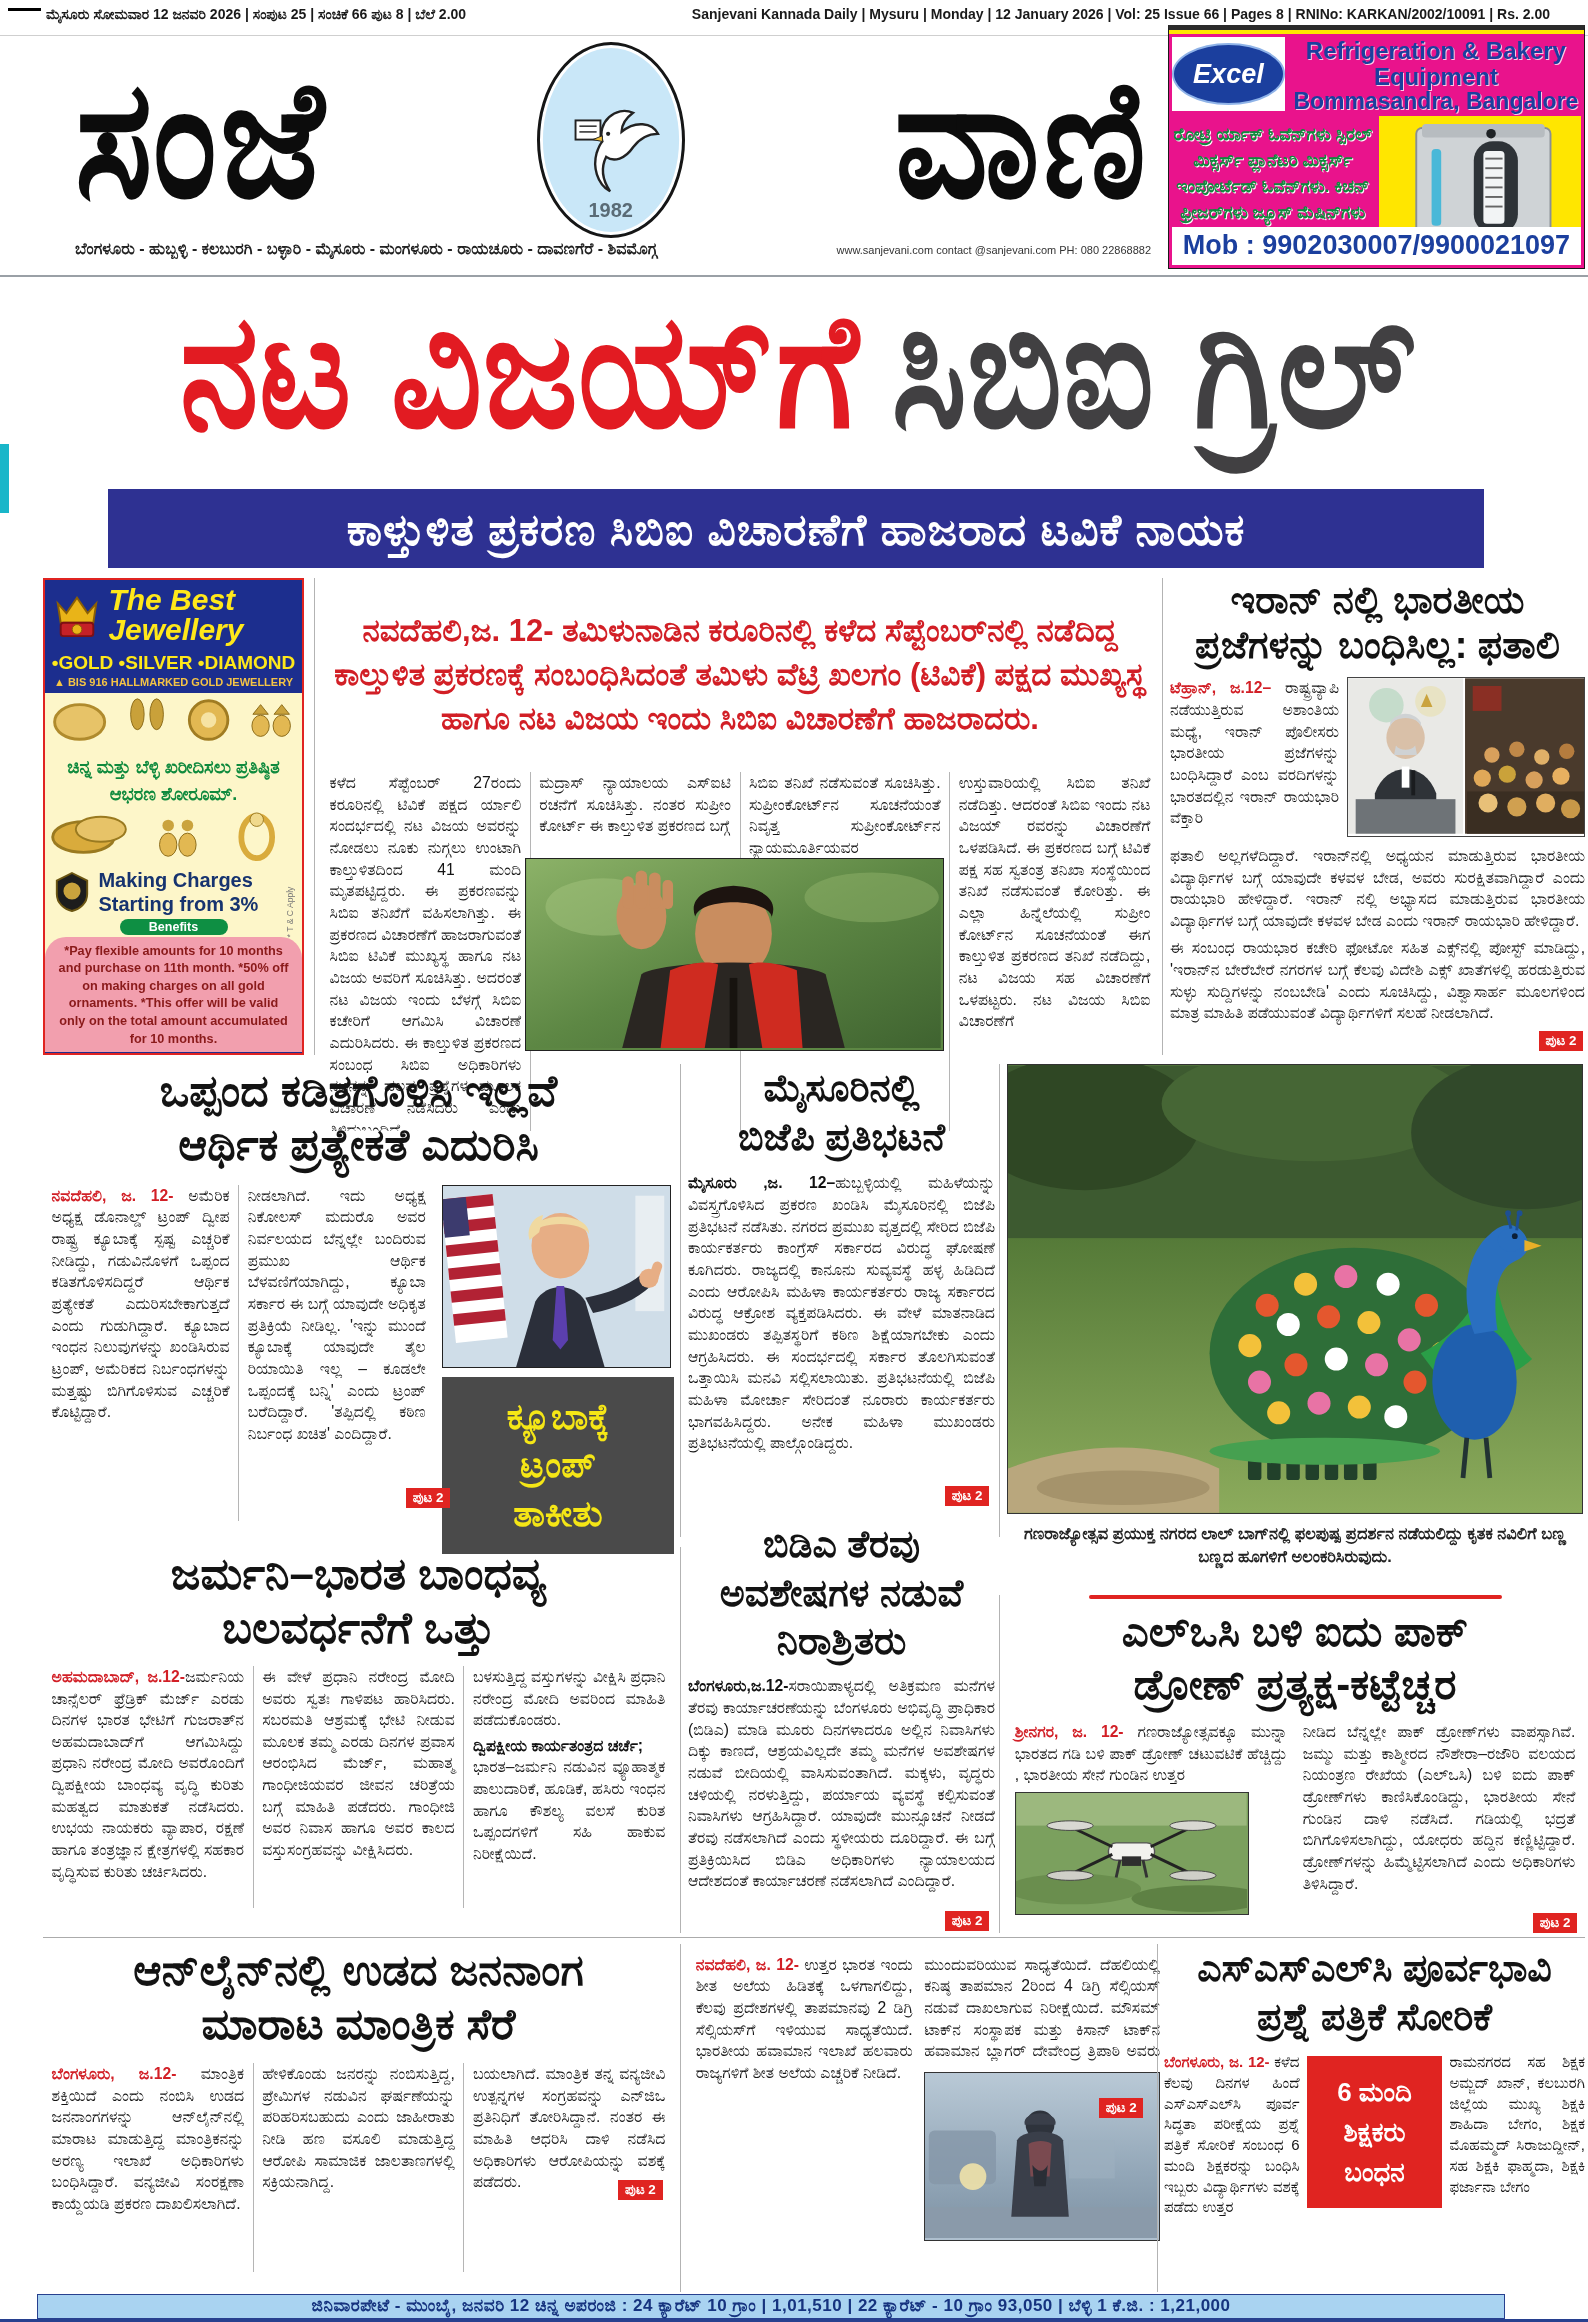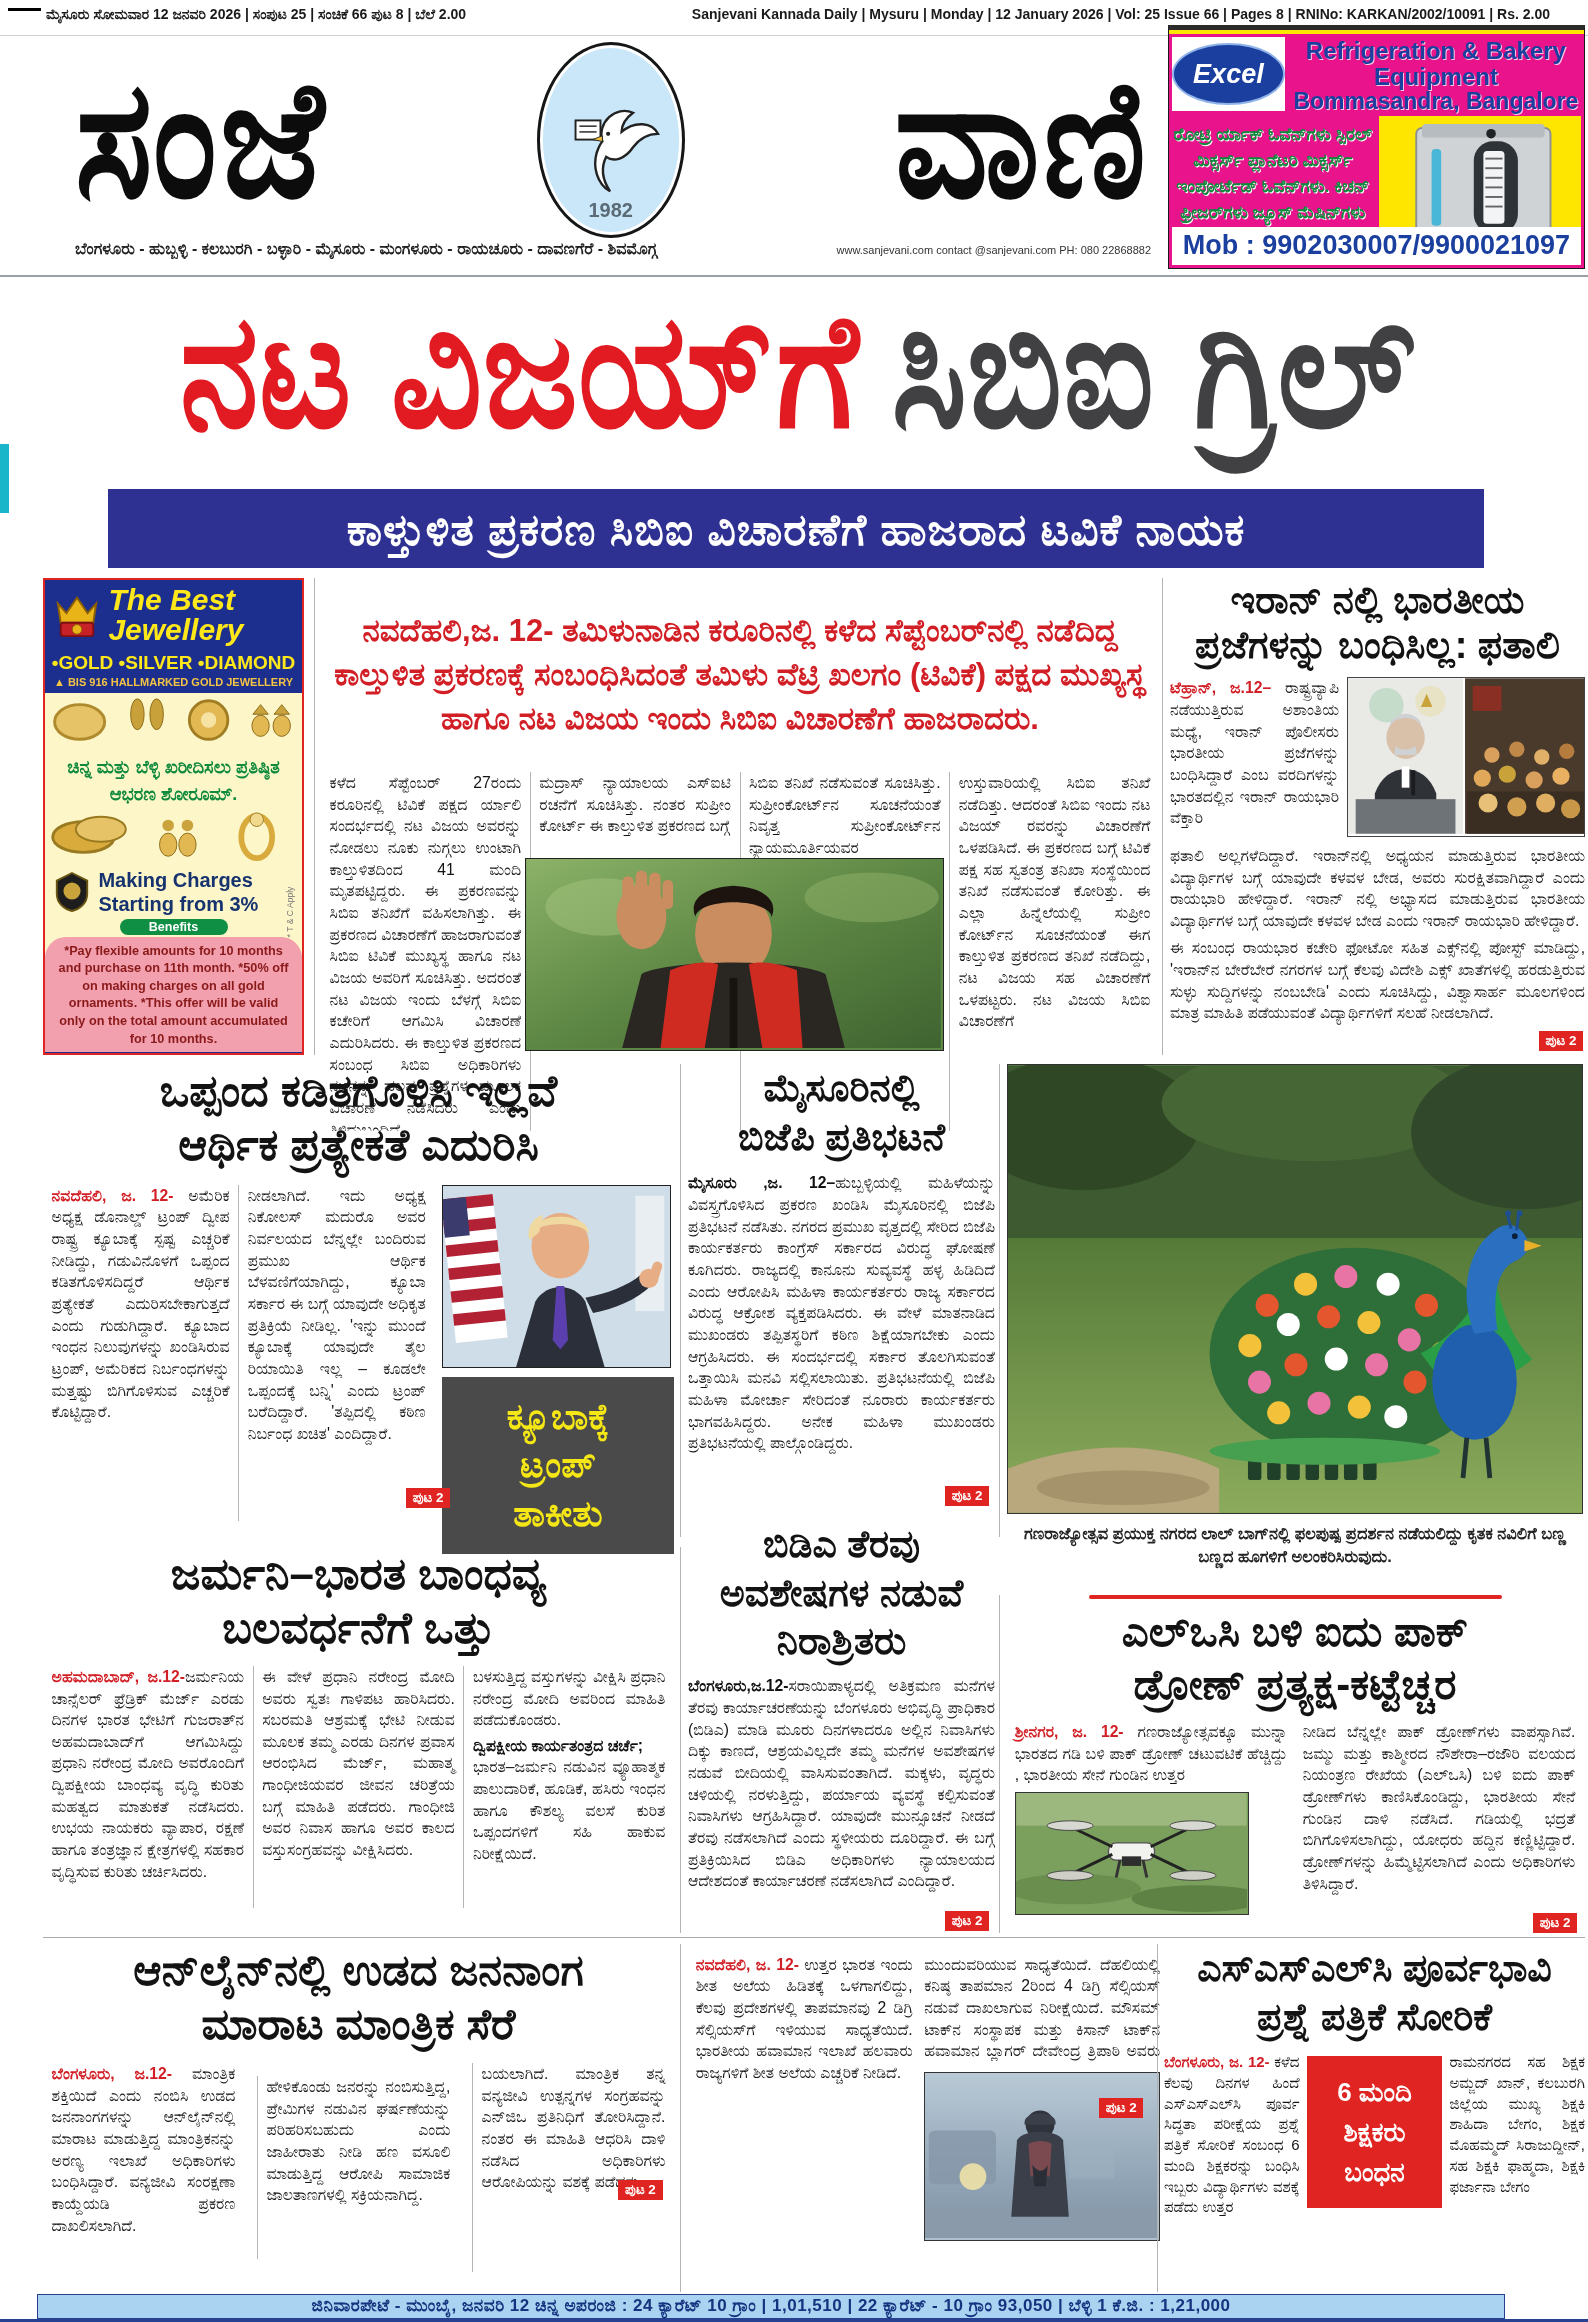--- a/index.html
+++ b/index.html
@@ -547,21 +547,21 @@
 
   <div class="hr2"></div>
 
   <article class="lizard">
     <h2 class="hcenter lizard-h" style="margin:0;">
       <span style="display:block">ಆನ್‌ಲೈನ್‌ನಲ್ಲಿ ಉಡದ ಜನನಾಂಗ</span>
       <span style="display:block">ಮಾರಾಟ  ಮಾಂತ್ರಿಕ ಸೆರೆ</span>
     </h2>
     <div class="lcols">
       <p class="lcol bodytext" style="margin:0;"><span class="dl">ಬೆಂಗಳೂರು, ಜ.12-</span> <span>ಮಾಂತ್ರಿಕ ಶಕ್ತಿಯಿದೆ ಎಂದು ನಂಬಿಸಿ ಉಡದ ಜನನಾಂಗಗಳನ್ನು ಆನ್‌ಲೈನ್‌ನಲ್ಲಿ ಮಾರಾಟ ಮಾಡುತ್ತಿದ್ದ ಮಾಂತ್ರಿಕನನ್ನು ಅರಣ್ಯ ಇಲಾಖೆ ಅಧಿಕಾರಿಗಳು ಬಂಧಿಸಿದ್ದಾರೆ. ವನ್ಯಜೀವಿ ಸಂರಕ್ಷಣಾ ಕಾಯ್ದೆಯಡಿ ಪ್ರಕರಣ ದಾಖಲಿಸಲಾಗಿದೆ.</span></p>
-      <p class="lcol bodytext" style="margin:13px;">ಹೇಳಿಕೊಂಡು ಜನರನ್ನು ನಂಬಿಸುತ್ತಿದ್ದ, ಪ್ರೇಮಿಗಳ ನಡುವಿನ ಘರ್ಷಣೆಯನ್ನು ಪರಿಹರಿಸಬಹುದು ಎಂದು ಜಾಹೀರಾತು ನೀಡಿ ಹಣ ವಸೂಲಿ ಮಾಡುತ್ತಿದ್ದ ಆರೋಪಿ ಸಾಮಾಜಿಕ ಜಾಲತಾಣಗಳಲ್ಲಿ ಸಕ್ರಿಯನಾಗಿದ್ದ.</p>
+      <p class="lcol bodytext" style="margin:0;">ಹೇಳಿಕೊಂಡು ಜನರನ್ನು ನಂಬಿಸುತ್ತಿದ್ದ, ಪ್ರೇಮಿಗಳ ನಡುವಿನ ಘರ್ಷಣೆಯನ್ನು ಪರಿಹರಿಸಬಹುದು ಎಂದು ಜಾಹೀರಾತು ನೀಡಿ ಹಣ ವಸೂಲಿ ಮಾಡುತ್ತಿದ್ದ ಆರೋಪಿ ಸಾಮಾಜಿಕ ಜಾಲತಾಣಗಳಲ್ಲಿ ಸಕ್ರಿಯನಾಗಿದ್ದ.</p>
       <p class="lcol bodytext" style="margin:0;">ಬಯಲಾಗಿದೆ. ಮಾಂತ್ರಿಕ ತನ್ನ ವನ್ಯಜೀವಿ ಉತ್ಪನ್ನಗಳ ಸಂಗ್ರಹವನ್ನು ಎನ್‌ಜಿಒ ಪ್ರತಿನಿಧಿಗೆ ತೋರಿಸಿದ್ದಾನೆ. ನಂತರ ಈ ಮಾಹಿತಿ ಆಧರಿಸಿ ದಾಳಿ ನಡೆಸಿದ ಅಧಿಕಾರಿಗಳು ಆರೋಪಿಯನ್ನು ವಶಕ್ಕೆ ಪಡೆದರು.</p>
     </div>
     <span class="badge" style="right:11.5px;bottom:92px;">ಪುಟ 2</span>
   </article>
 
   <div class="vrule" style="left:680px;top:1944px;height:348px;"></div>
 
   <article class="cold">
     <div class="cold-body">
       <p class="cold-c1 bodytext" style="margin:0;"><span class="dl">ನವದೆಹಲಿ, ಜ. 12-</span> <span>ಉತ್ತರ ಭಾರತ ಇಂದು ಶೀತ ಅಲೆಯ ಹಿಡಿತಕ್ಕೆ ಒಳಗಾಗಲಿದ್ದು, ಕೆಲವು ಪ್ರದೇಶಗಳಲ್ಲಿ ತಾಪಮಾನವು 2 ಡಿಗ್ರಿ ಸೆಲ್ಸಿಯಸ್‌ಗೆ ಇಳಿಯುವ ಸಾಧ್ಯತೆಯಿದೆ. ಭಾರತೀಯ ಹವಾಮಾನ ಇಲಾಖೆ ಹಲವಾರು ರಾಜ್ಯಗಳಿಗೆ ಶೀತ ಅಲೆಯ ಎಚ್ಚರಿಕೆ ನೀಡಿದೆ.</span></p>

